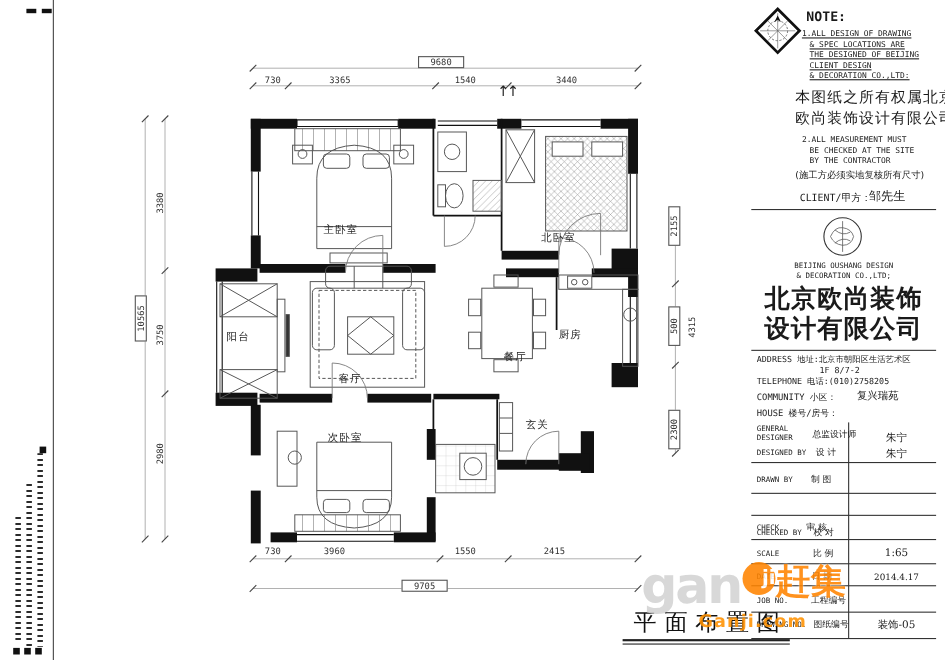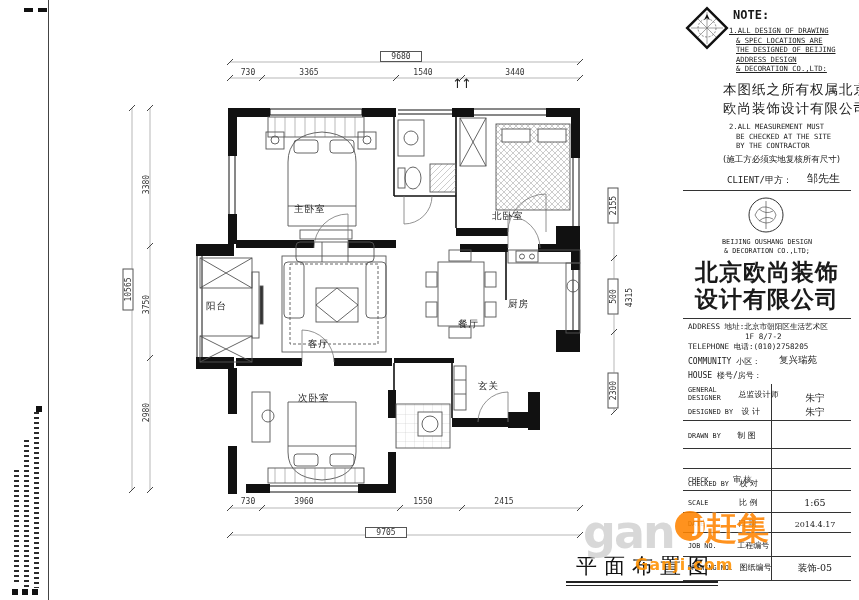--- a/index.html
+++ b/index.html
@@ -303,34 +303,34 @@
       <circle cx="24" cy="24" r="9" fill="none" stroke="#555" stroke-width="0.7" stroke-dasharray="2,1.5"></circle>
       <path d="M24,8 L24,40 M8,24 L40,24 M15,15 L33,33 M33,15 L15,33" stroke="#666" stroke-width="0.6"></path>
       <path d="M24,10 l3,6 -3,-2 -3,2 Z" fill="#111"></path>
     </svg>
 
     <span class="tb-abs note-head" style="left:50px;top:8px;">NOTE:</span>
     <div class="tb-abs note-en" style="left:46px;top:26px;text-decoration:underline;">
       <span>1.ALL DESIGN OF DRAWING</span>
       <span>&amp; SPEC LOCATIONS ARE</span>
       <span>THE DESIGNED OF BEIJING</span>
-      <span>ADDRESS DESIGN</span>
+      <span>CLIENT DESIGN</span>
       <span>&amp; DECORATION CO.,LTD:</span>
     </div>
     <div class="tb-abs note-cn-big" style="left:40px;top:80px;">本图纸之所有权属北京</div>
     <div class="tb-abs note-cn-big" style="left:40px;top:99px;">欧尚装饰设计有限公司</div>
     <div class="tb-abs note-en" style="left:46px;top:122px;">
       <span>2.ALL MEASUREMENT MUST</span>
       <span>BE CHECKED AT THE SITE</span>
       <span>BY THE CONTRACTOR</span>
     </div>
     <div class="tb-abs note-cn-small" style="left:40px;top:154px;">(施工方必须实地复核所有尺寸)</div>
 
     <span class="tb-abs client-label" style="left:44px;top:174px;">CLIENT/甲方：</span>
-    <span class="tb-abs client-value" style="left:124px;top:171px;">邹先生</span>
+    <span class="tb-abs client-value" style="left:107px;top:171px;">邹先生</span>
     <div class="hline" style="top:190px;"></div>
 
     <svg class="tb-abs" style="left:64px;top:196px;" width="38" height="38" viewBox="0 0 38 38">
       <circle cx="19" cy="19" r="17" fill="none" stroke="#333" stroke-width="1"></circle>
       <path d="M8,19 q4,-9 11,-8 q8,1 10,8 q-2,8 -10,8 q-8,-1 -11,-8 M12,13 q7,6 14,2 M12,25 q7,-6 14,-2 M19,5 V33" fill="none" stroke="#555" stroke-width="0.7"></path>
     </svg>
     <div class="tb-abs co-en" style="left:0;top:238px;">BEIJING OUSHANG DESIGN</div>
     <div class="tb-abs co-en" style="left:0;top:247px;">&amp; DECORATION CO.,LTD;</div>
     <div class="tb-abs co-cn" style="left:0;top:258px;">北京欧尚装饰</div>
     <div class="tb-abs co-cn" style="left:0;top:285px;">设计有限公司</div>

